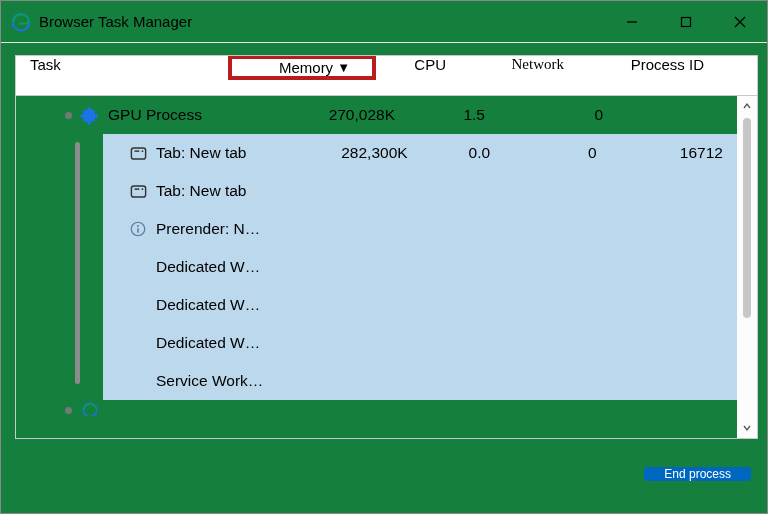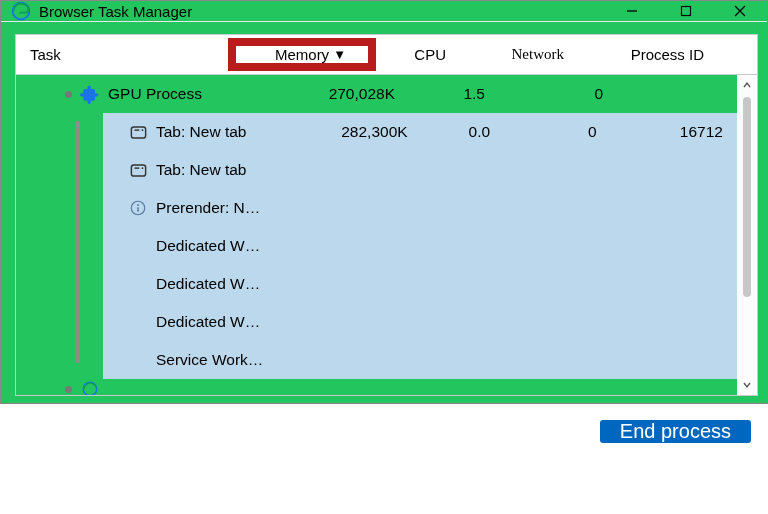--- a/index.html
+++ b/index.html
@@ -7,23 +7,23 @@
     font-family: "Segoe UI", Tahoma, sans-serif;
     font-size: 14.5px;
     color: #000;
     background: #fff;
     width: 768px;
     height: 514px;
     overflow: hidden;
   }
   .window {
     width: 768px;
-    height: 404px;
+    height: 514px;
     border: 1px solid #888;
-    background: #22c55e;
+    background: #15803d;
     display: flex;
     flex-direction: column;
   }
   .titlebar {
     height: 42px;
     display: flex;
     align-items: center;
     padding-left: 10px;
     border-bottom: 1px solid #e8e8e8;
   }
@@ -60,40 +60,40 @@
   .table-wrap {
     border: 1px solid #c9c9c9;
     flex: 1;
     display: flex;
     flex-direction: column;
     overflow: hidden;
     position: relative;
   }
   .thead-row {
     display: flex;
-    align-items: center;
+    align-items: flex-start;
     height: 40px;
     border-bottom: 1px solid #c9c9c9;
     background: #fff;
   }
   .th {
     display: flex;
     align-items: center;
     padding: 0 10px;
     font-size: 15px;
     color: #000;
     border-right: 0;
   }
   .th.task { width: 212px; padding-left: 14px; }
   .th.memory { width: 148px; justify-content: flex-end; padding-right: 22px; position: relative; }
   .th.cpu { width: 82px; justify-content: flex-end; padding-right: 12px; }
   .th.network { width: 118px; justify-content: flex-end; padding-right: 12px; font-family: Liberation Serif, serif; }
   .th.pid { width: 142px; justify-content: flex-end; padding-right: 14px; }
   .th.sortcol {
-    border: 8px solid #b91c1c;
+    border: 4px solid #b91c1c;
     margin: -1px 0;
   }
   .sort-arrow {
     display: inline-block;
     margin-left: 4px;
     font-size: 13px;
     line-height: 1;
   }
   .tbody-wrap {
     flex: 1;
@@ -172,21 +172,21 @@
     display: flex;
     justify-content: flex-end;
     align-items: center;
     padding-right: 7px;
     padding-top: 8px;
   }
   .end-btn {
     background: #0067c0;
     color: #fff;
     border: none;
-    font-size: 20px;
+    font-size: 12px;
     padding: 0 20px;
     border-radius: 3px;
   }
   .partial-row {
     display: flex;
     align-items: flex-start;
     height: 16px;
     overflow: hidden;
     font-size: 15.5px;
   }

